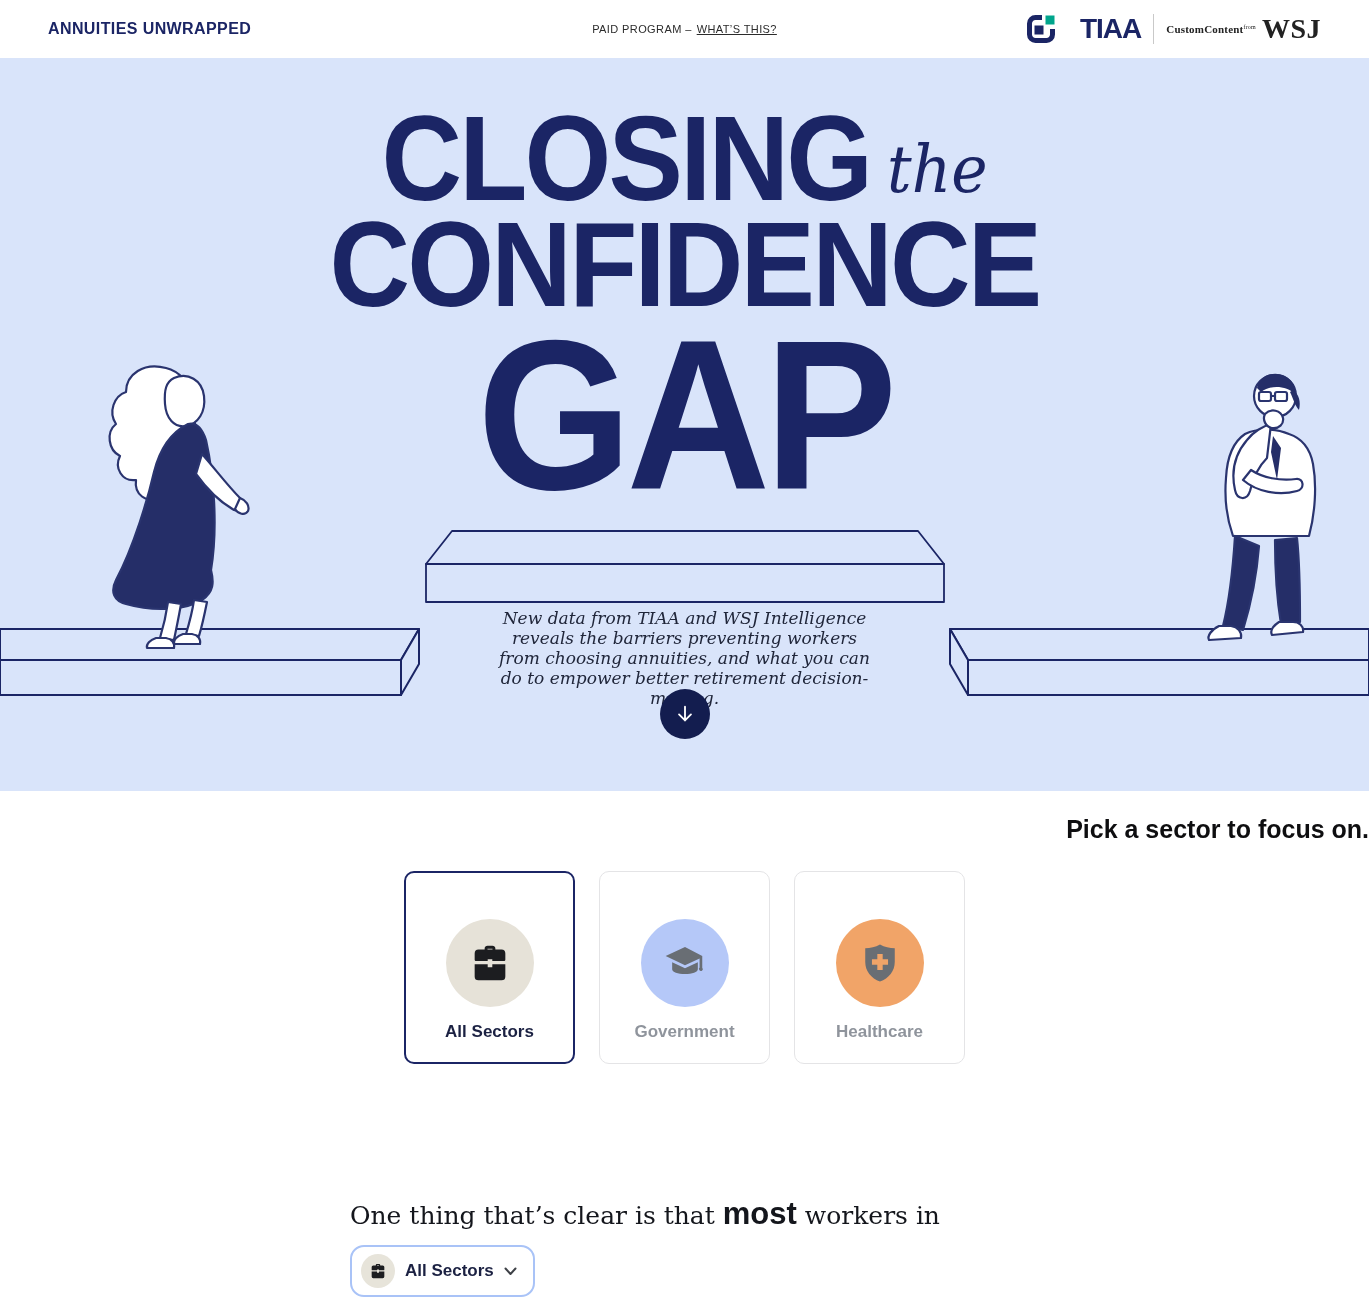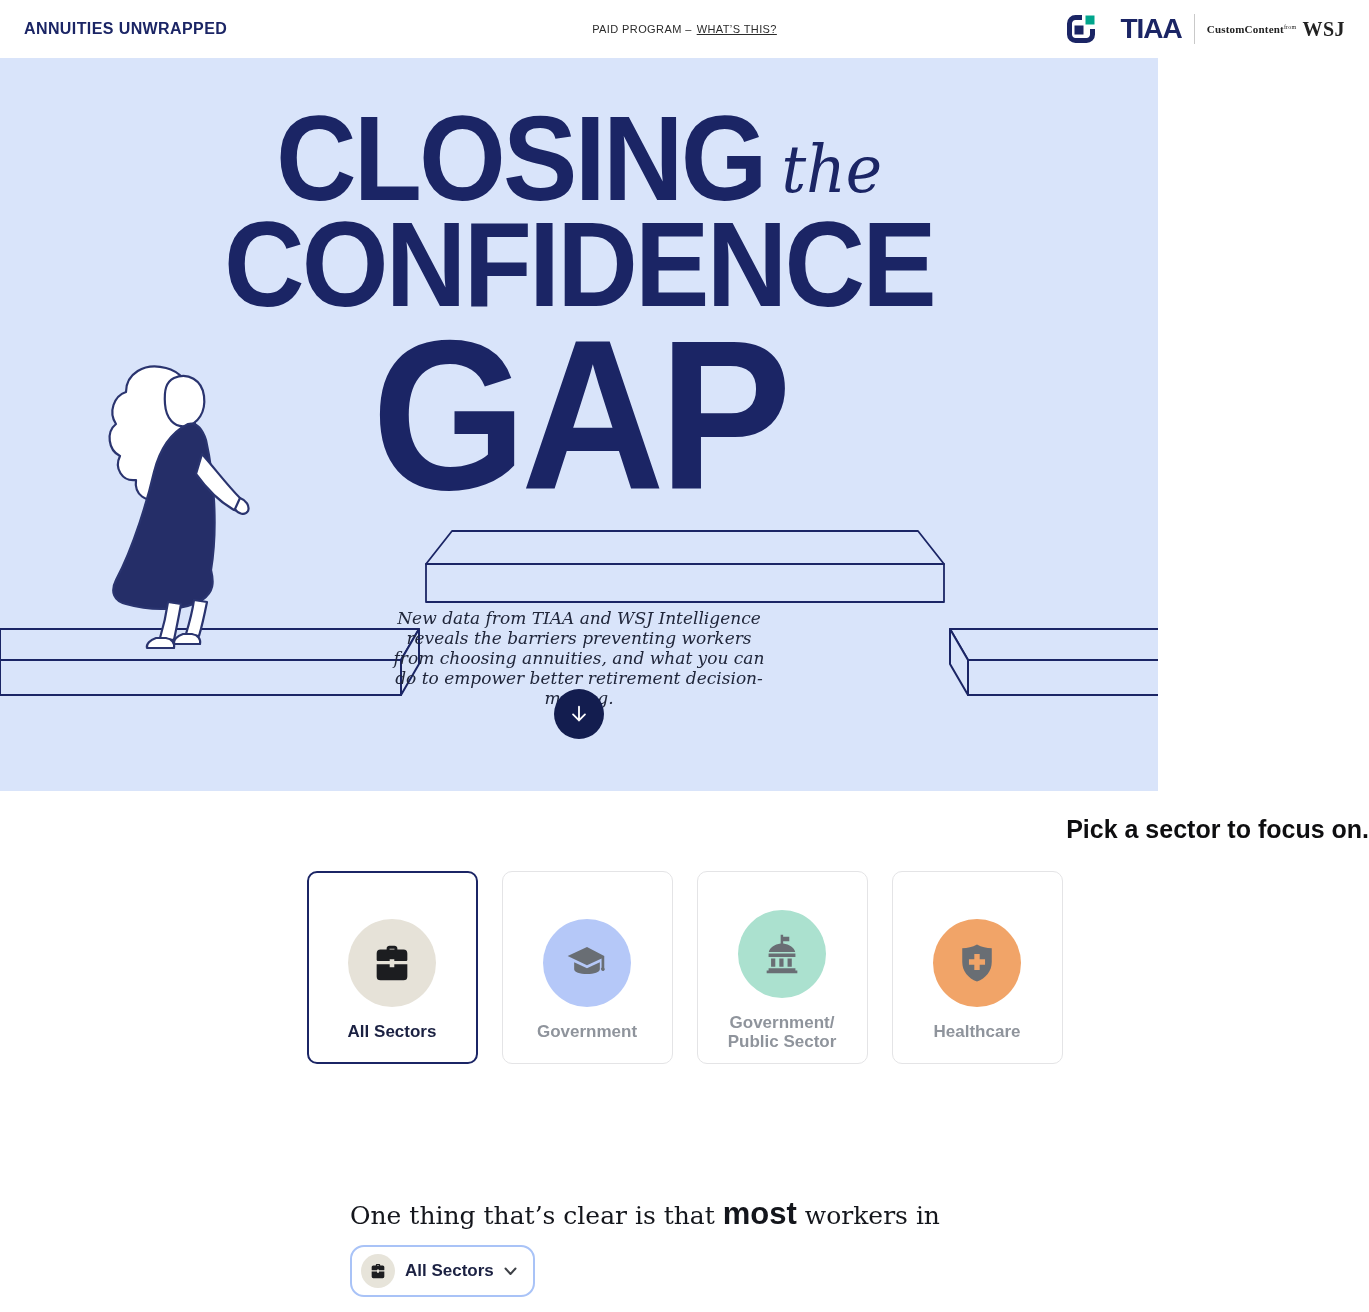--- a/index.html
+++ b/index.html
@@ -1,37 +1,37 @@
 <!DOCTYPE html>
 <html style="--brand_navy: #1b2565; --hero_bg: #d9e4fa; --arrow_circle: #131d4f; --tiaa_teal: #00a58c; --card_border: #e4e4e6; --gray_label: #8f949c; --dropdown_border: #a9c3f7;"><head>
 <meta charset="utf-8">
 <style>
   html,body{margin:0;padding:0;background:#fff;}
   .page{position:relative;width:1369px;height:1312px;overflow:hidden;background:#fff;
         font-family:"Liberation Sans",sans-serif;}
 
   
   .topbar{position:relative;height:58px;background:#fff;display:flex;align-items:center;
-          justify-content:space-between;padding:0 24px;box-sizing:border-box;}
+          justify-content:space-between;padding:0 48px;box-sizing:border-box;}
   .site-title{font-size:16px;font-weight:700;letter-spacing:.4px;color:var(--brand_navy);}
   .paid{position:absolute;left:50%;top:50%;transform:translate(-50%,-50%);font-size:11px;
         letter-spacing:.4px;color:#2b2b2b;white-space:nowrap;}
   .paid a{color:#2b2b2b;text-decoration:underline;margin-left:5px;font-weight:500;text-align:right;}
   .logos{display:flex;align-items:center;gap:12px;}
   .tiaa{display:flex;align-items:center;gap:24px;}
   .tiaa-word{font-size:28px;font-weight:800;letter-spacing:-1px;color:var(--brand_navy);}
   .logo-divider{width:1px;height:30px;background:#c9c9c9;}
   .wsj-block{display:flex;align-items:center;gap:6px;color:#222;}
   .cc{display:flex;flex-direction:row;line-height:10px;font-family:"Liberation Serif",serif;
       font-weight:700;font-size:11px;letter-spacing:.2px;}
   .cc .from{font-size:6px;font-weight:400;text-align:center;line-height:6px;}
-  .wsj-word{font-family:"Liberation Serif",serif;font-size:20px;font-weight:600;letter-spacing:.5px;}
-
-  
-  .hero{position:absolute;left:0;top:58px;width:1158px;height:733px;background:var(--hero_bg);overflow:hidden;}
+  .wsj-word{font-family:"Liberation Serif",serif;font-size:28px;font-weight:600;letter-spacing:.5px;}
+
+  
+  .hero{position:absolute;left:0;top:58px;width:1369px;height:733px;background:var(--hero_bg);overflow:hidden;}
   .h-line{position:absolute;left:0;width:100%;text-align:center;color:var(--brand_navy);
           font-weight:800;line-height:1;transform:scaleX(.93);white-space:nowrap;}
   .h1a{top:40px;font-size:120px;letter-spacing:-3px;}
   .h1a .the{font-family:"DejaVu Serif",serif;font-style:italic;font-weight:500;font-size:66px;
             letter-spacing:0;margin-left:18px;position:relative;top:-8px;}
   .h1b{top:146px;font-size:120px;letter-spacing:-3px;}
   .h1c{top:250px;font-size:214px;letter-spacing:-6px;z-index:3;}
   .hero svg.scene{position:absolute;}
   .subtitle{position:absolute;left:50%;top:533px;transform:translateX(-50%);width:372px;
             text-align:center;font-family:"DejaVu Serif",serif;font-style:italic;font-size:17px;
@@ -207,31 +207,20 @@
       <span class="sector-circle" style="background: rgb(181, 200, 248);">
         <svg class="sector-icon" style="color: rgb(105, 110, 116);">
               <use href="#graduation-cap-icon"></use>
             </svg>
       </span>
       <span class="sector-label">
             <span style="display: block;">Government</span>
           </span>
     </button>
 
-    <button class="sector-card">
-      <span class="sector-circle" style="background: rgb(171, 225, 207);">
-        <svg class="sector-icon" style="color: rgb(105, 110, 116);">
-              <use href="#government-building-icon"></use>
-            </svg>
-      </span>
-      <span class="sector-label">
-            <span style="display: block;">Government/</span>
-            <span style="display: block;">Public Sector</span>
-          </span>
-    </button>
 
     <button class="sector-card">
       <span class="sector-circle" style="background: rgb(241, 164, 104);">
         <svg class="sector-icon" style="color: rgb(105, 110, 116);">
               <use href="#shield-cross-icon"></use>
             </svg>
       </span>
       <span class="sector-label">
             <span style="display: block;">Healthcare</span>
           </span>

